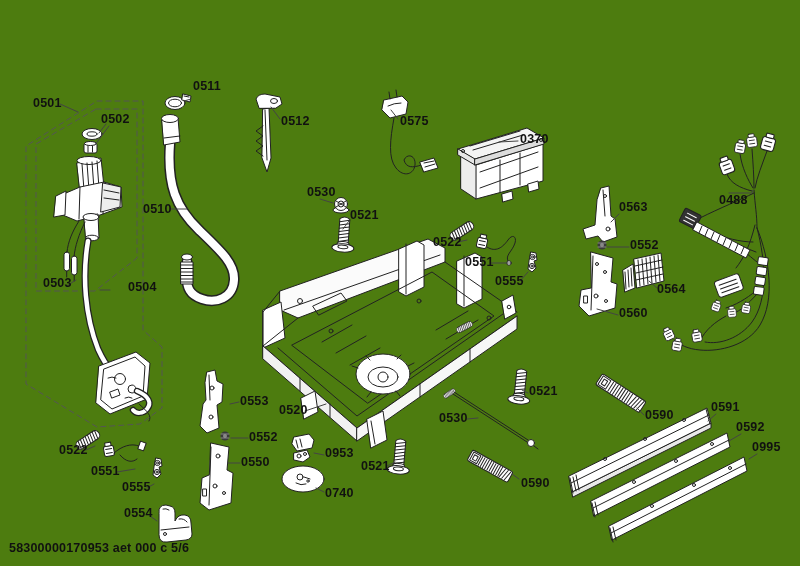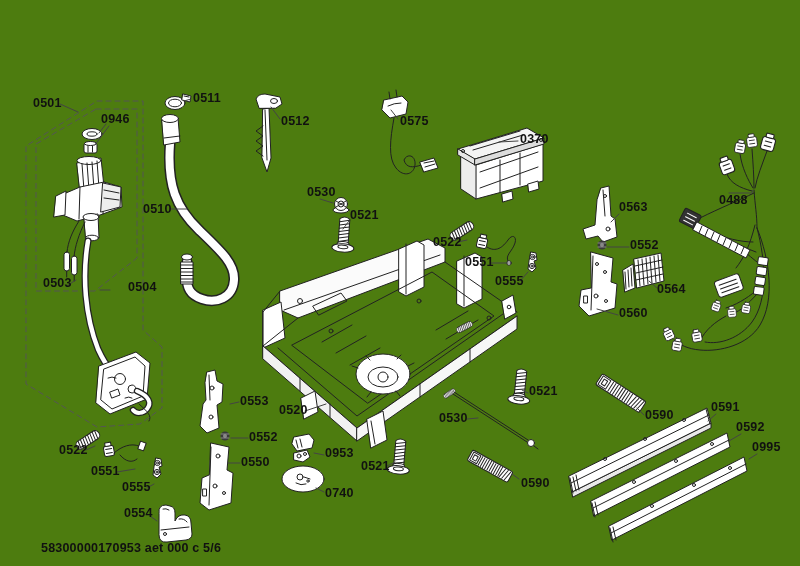--- a/index.html
+++ b/index.html
@@ -7,21 +7,21 @@
     position:relative;width:800px;height:566px;background:#4d7c0f;
     font-family:"Liberation Sans", sans-serif;overflow:hidden;text-align:center;
   }
   .stage svg{position:absolute;left:0;top:0;}
   .plabel{
     position:absolute;font-size:12.5px;font-weight:bold;color:#111;
     white-space:nowrap;letter-spacing:0.2px;line-height:1;
   }
   .footer{
     position:absolute;font-size:12.5px;font-weight:bold;color:#111;
-    white-space:nowrap;letter-spacing:0.2px;line-height:1;margin-left:32px;
+    white-space:nowrap;letter-spacing:0.2px;line-height:1;
   }
 </style>
 </head>
 <body>
 
 <div class="stage">
 
 <svg width="800" height="566" viewBox="0 0 800 566">
   <defs>
     <g id="screw">
@@ -422,22 +422,22 @@
       <line x1="467" y1="419" x2="478" y2="418"></line>
       <line x1="147" y1="488" x2="154" y2="484"></line>
       <line x1="519" y1="479" x2="512" y2="474"></line>
       <line x1="324" y1="492" x2="316" y2="488"></line>
       <line x1="150" y1="516" x2="157" y2="521"></line>
     </g>
   </g>
 </svg>
 
 <div class="plabel" style="left:33px;top:97px">0501</div>
-<div class="plabel" style="left:101px;top:113px">0946</div>
-<div class="plabel" style="left:193px;top:92px">0511</div>
+<div class="plabel" style="left:101px;top:113px">0502</div>
+<div class="plabel" style="left:193px;top:80px">0511</div>
 <div class="plabel" style="left:281px;top:115px">0512</div>
 <div class="plabel" style="left:400px;top:115px">0575</div>
 <div class="plabel" style="left:520px;top:133px">0370</div>
 <div class="plabel" style="left:143px;top:203px">0510</div>
 <div class="plabel" style="left:307px;top:186px">0530</div>
 <div class="plabel" style="left:350px;top:209px">0521</div>
 <div class="plabel" style="left:433px;top:236px">0522</div>
 <div class="plabel" style="left:619px;top:201px">0563</div>
 <div class="plabel" style="left:465px;top:256px">0551</div>
 <div class="plabel" style="left:630px;top:239px">0552</div>

